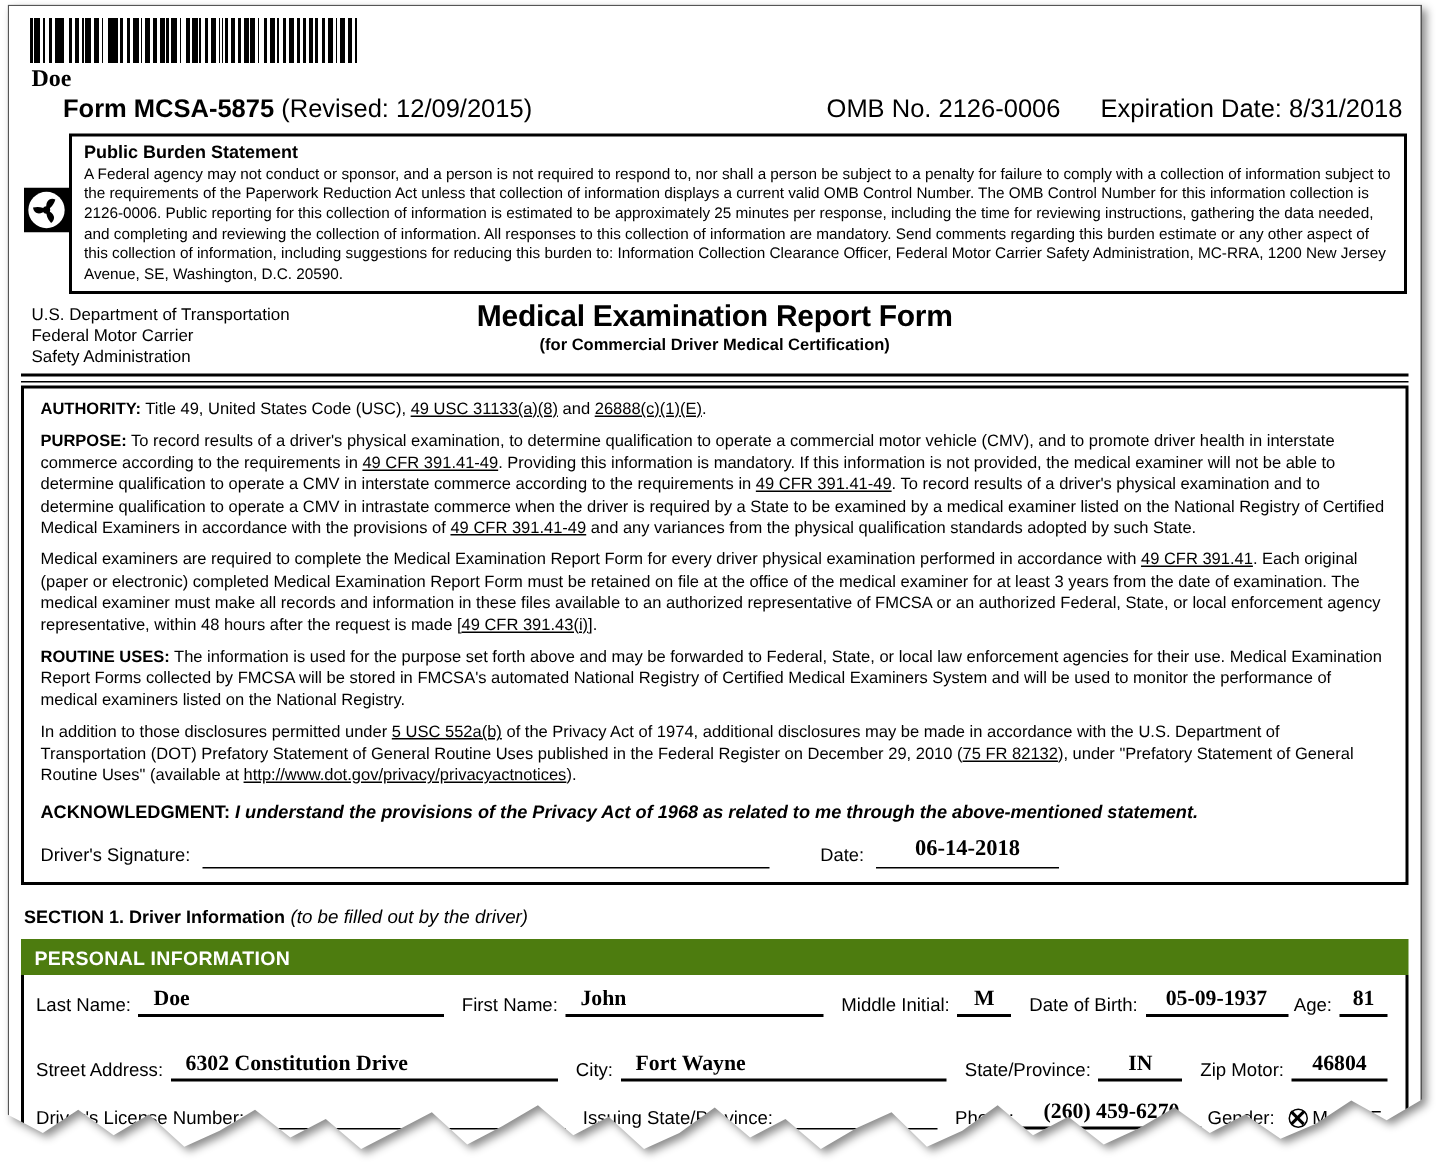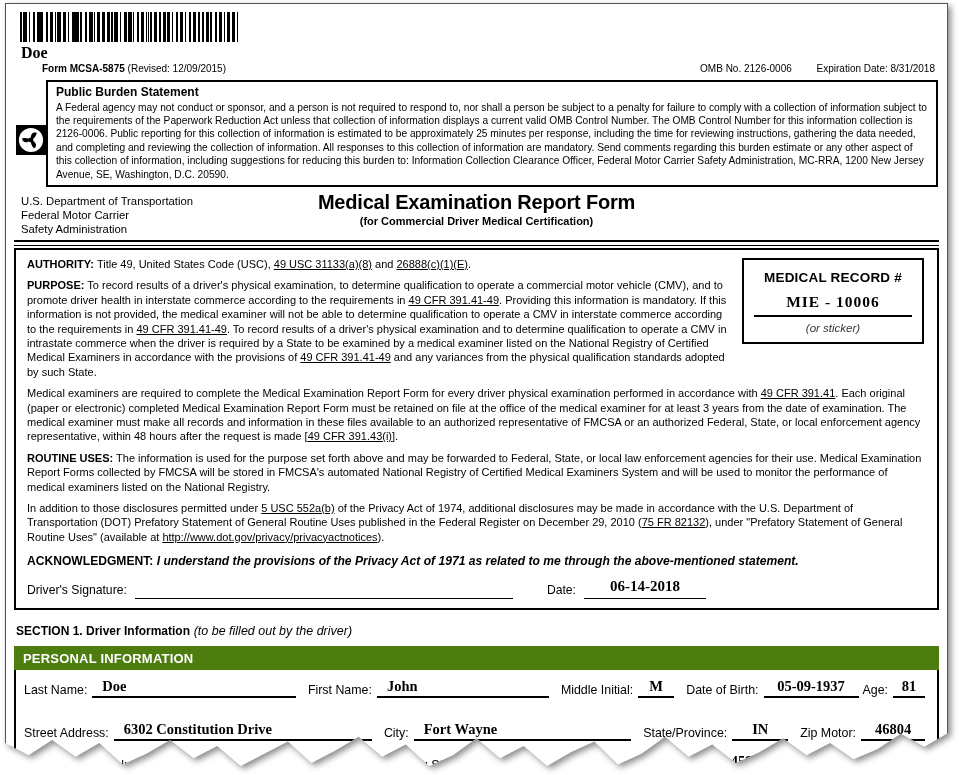--- a/index.html
+++ b/index.html
@@ -22,21 +22,21 @@
 
   
   .barcode { width: 219px; height: 30px; margin: 3px 0 0 8px;
     background-image:
       repeating-linear-gradient(90deg,#000 0 2px,#fff 2px 4px,#000 4px 7px,#fff 7px 9px,#000 9px 10px,#fff 10px 13px),
       repeating-linear-gradient(90deg,#fff 0 3px,#000 3px 5px,#fff 5px 9px,#000 9px 10px,#fff 10px 17px);
     background-blend-mode: multiply; }
   .top-name { font-family: "Liberation Serif", "DejaVu Serif", serif; font-weight: bold;
     font-size: 16px; margin: 2px 0 0 9px; }
   .form-line { display: flex; justify-content: space-between; align-items: baseline;
-    font-size: 10px; padding: 1px 6px 4px 30px; }
+    font-size: 17px; padding: 1px 6px 4px 30px; }
   .omb span { margin-left: 22px; }
 
   
   .burden-box { margin: 2px 3px 0 34px; border: 2px solid #000; padding: 3px 8px 4px;
     font-size: 10.2px; line-height: 1.31; }
   .burden-title { font-weight: bold; font-size: 12px; }
 
   
   .logo { position: absolute; left: 10px; top: 121px; width: 30px; height: 30px; }
   .header-band { position: relative; margin: 4px 2px 0 2px; height: 46px; }
@@ -141,32 +141,27 @@
         <div>Safety Administration</div>
       </div>
       <div class="title-wrap">
         <div class="form-title">Medical Examination Report Form</div>
         <div class="form-subtitle">(for Commercial Driver Medical Certification)</div>
       </div>
     </div>
     <div class="double-rule"></div>
 
     <div class="privacy-box">
-      <div class="mr-box">
-        <div class="mr-title">MEDICAL RECORD #</div>
-        <div class="mr-value">MIE - 10006</div>
-        <div class="mr-note">(or sticker)</div>
-      </div>
 
       <p><span class="lbl">AUTHORITY:</span> <span>Title 49, United States Code (USC), <span class="u">49 USC 31133(a)(8)</span> and <span class="u">26888(c)(1)(E)</span>.</span></p>
       <p><span class="lbl">PURPOSE:</span> <span>To record results of a driver's physical examination, to determine qualification to operate a commercial motor vehicle (CMV), and to promote driver health in interstate commerce according to the requirements in <span class="u">49 CFR 391.41-49</span>. Providing this information is mandatory. If this information is not provided, the medical examiner will not be able to determine qualification to operate a CMV in interstate commerce according to the requirements in <span class="u">49 CFR 391.41-49</span>. To record results of a driver's physical examination and to determine qualification to operate a CMV in intrastate commerce when the driver is required by a State to be examined by a medical examiner listed on the National Registry of Certified Medical Examiners in accordance with the provisions of <span class="u">49 CFR 391.41-49</span> and any variances from the physical qualification standards adopted by such State.</span></p>
       <p><span>Medical examiners are required to complete the Medical Examination Report Form for every driver physical examination performed in accordance with <span class="u">49 CFR 391.41</span>. Each original (paper or electronic) completed Medical Examination Report Form must be retained on file at the office of the medical examiner for at least 3 years from the date of examination. The medical examiner must make all records and information in these files available to an authorized representative of FMCSA or an authorized Federal, State, or local enforcement agency representative, within 48 hours after the request is made [<span class="u">49 CFR 391.43(i)</span>].</span></p>
       <p><span class="lbl">ROUTINE USES:</span> <span>The information is used for the purpose set forth above and may be forwarded to Federal, State, or local law enforcement agencies for their use. Medical Examination Report Forms collected by FMCSA will be stored in FMCSA's automated National Registry of Certified Medical Examiners System and will be used to monitor the performance of medical examiners listed on the National Registry.</span></p>
       <p><span>In addition to those disclosures permitted under <span class="u">5 USC 552a(b)</span> of the Privacy Act of 1974, additional disclosures may be made in accordance with the U.S. Department of Transportation (DOT) Prefatory Statement of General Routine Uses published in the Federal Register on December 29, 2010 (<span class="u">75 FR 82132</span>), under "Prefatory Statement of General Routine Uses" (available at <span class="u">http://www.dot.gov/privacy/privacyactnotices</span>).</span></p>
-      <p class="ack"><span class="lbl">ACKNOWLEDGMENT:</span> <span class="it">I understand the provisions of the Privacy Act of 1971 as related to me through the above-mentioned statement.</span></p>
+      <p class="ack"><span class="lbl">ACKNOWLEDGMENT:</span> <span class="it">I understand the provisions of the Privacy Act of 1968 as related to me through the above-mentioned statement.</span></p>
 
       <div class="sig-row">
         <span>Driver's Signature:</span>
         <span class="sig-line"></span>
         <span class="date-lbl">Date:</span>
         <span class="date-value">06-14-2018</span>
       </div>
     </div>
 
     <div class="section-heading">

